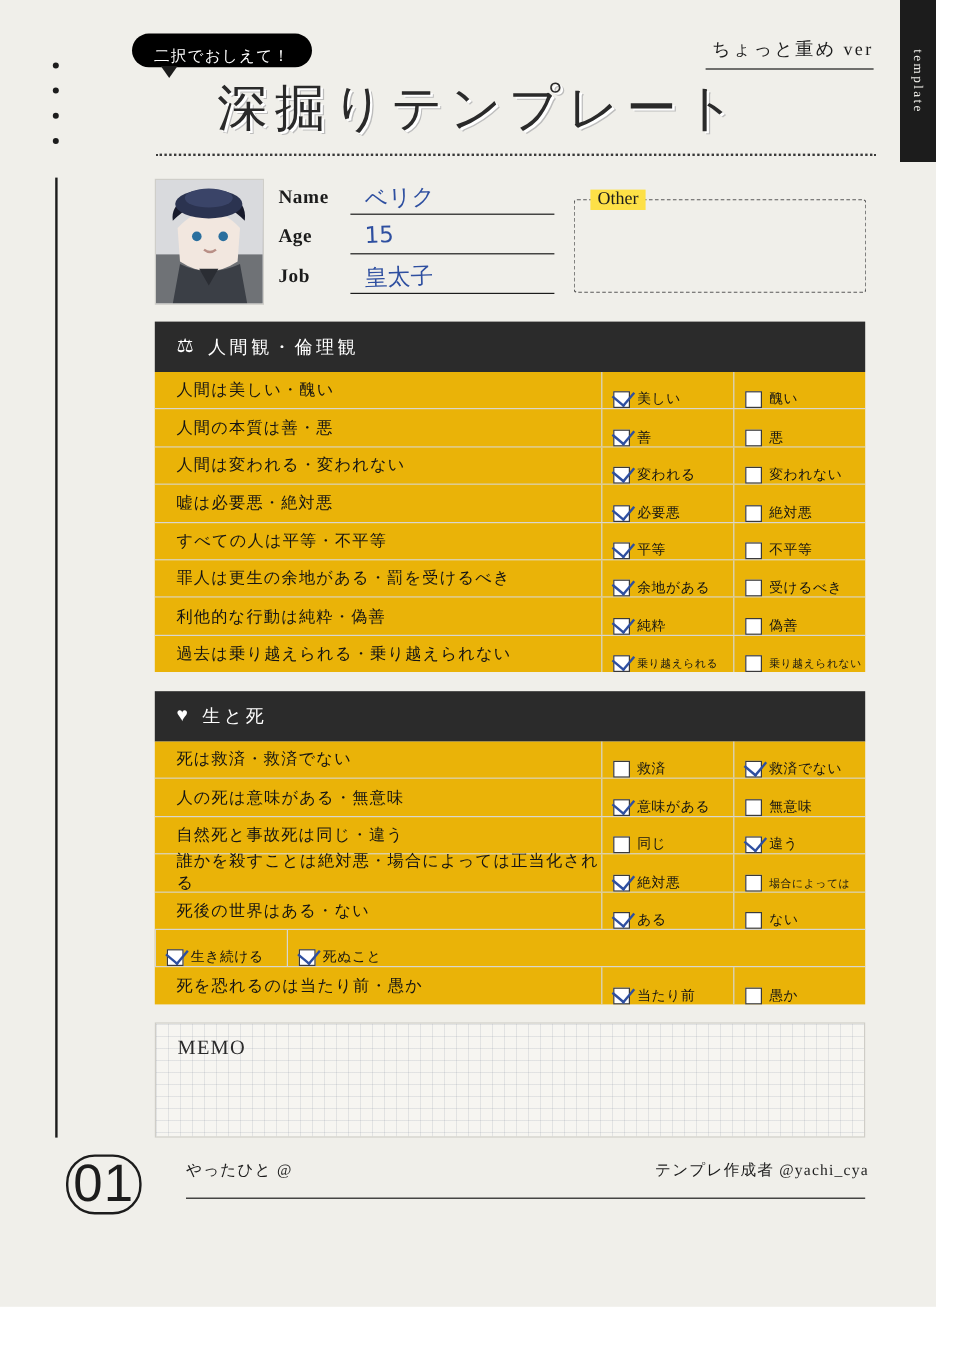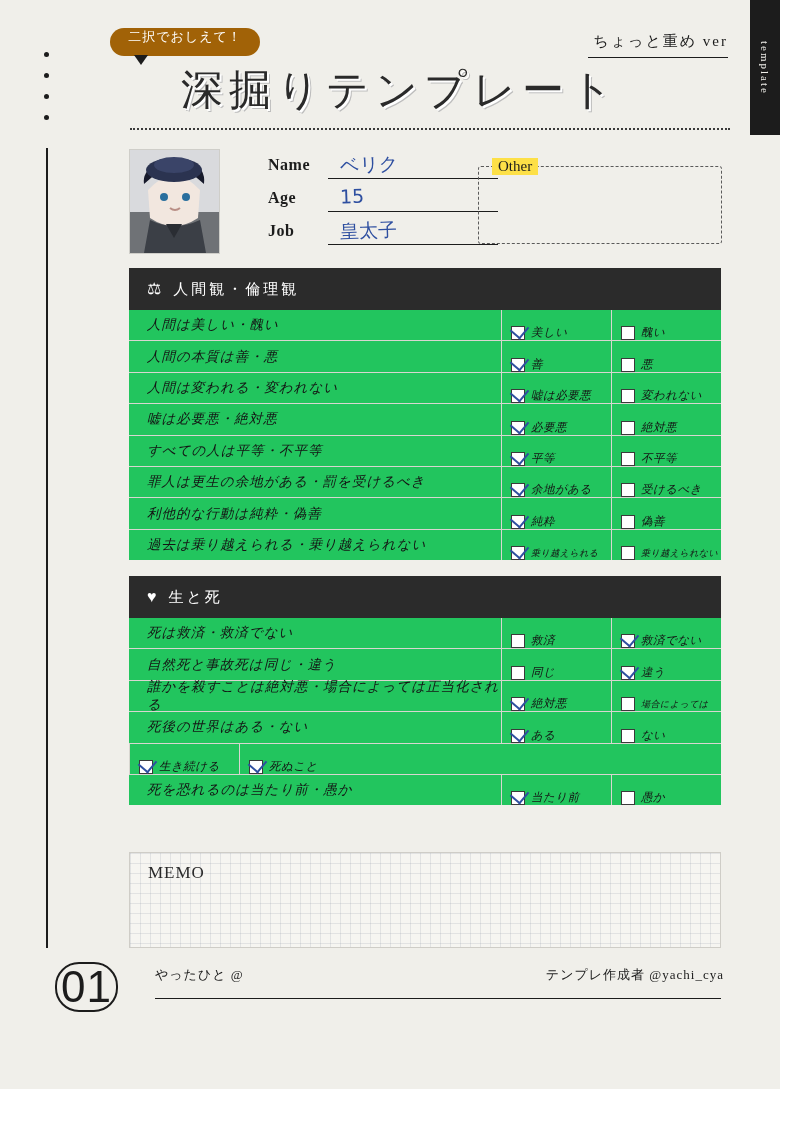--- a/index.html
+++ b/index.html
@@ -34,22 +34,22 @@
   .left-dots{
     position:absolute;left:44px;top:52px;display:flex;flex-direction:column;gap:16px;
   }
   .left-dots i{display:block;width:5px;height:5px;border-radius:50%;background:#1c1c1c;}
   .left-rule{
     position:absolute;left:46px;top:148px;width:2px;height:800px;background:#1c1c1c;
   }
   
   .bubble{
     position:absolute;left:110px;top:28px;width:150px;height:28px;
-    background:#a16207;border-radius:14px;
-    display:flex;align-items:flex-start;justify-content:center;
+    background:#000000;border-radius:14px;
+    display:flex;align-items:flex-end;justify-content:center;
   }
   .bubble span{color:#fff;font-size:13px;letter-spacing:1px;}
   .bubble:after{
     content:"";position:absolute;left:24px;bottom:-9px;width:0;height:0;
     border-left:7px solid transparent;border-right:7px solid transparent;border-top:10px solid #1c1c1c;
   }
   
   .ver{
     position:absolute;right:72px;top:32px;text-align:right;
   }
@@ -69,21 +69,21 @@
     border-top:2px dotted #3a3a3a;
   }
   
   .avatar{
     position:absolute;left:129px;top:149px;width:89px;height:103px;
     background:linear-gradient(160deg,#e8e6e1 0%, #cfd2d6 45%, #8e8f92 100%);
     border:1px solid #cfcec9;
     overflow:hidden;
   }
   .avatar svg{position:absolute;left:0;top:0;}
-  .fields{position:absolute;left:232px;top:152px;width:230px;margin-left:36px;}
+  .fields{position:absolute;left:232px;top:152px;width:230px;}
   .frow{position:relative;height:33px;}
   .flabel{position:absolute;left:0;top:4px;font-size:16px;font-weight:bold;color:#1c1c1c;letter-spacing:.5px;}
   .fline{position:absolute;left:60px;right:0;top:26px;height:1px;background:#1c1c1c;}
   .fval{
     position:absolute;left:72px;top:0px;font-size:19px;color:#2e4fa0;
     font-family:"DejaVu Sans", sans-serif;transform:rotate(-2deg);
   }
   .other-box{
     position:absolute;left:478px;top:166px;width:242px;height:76px;
     border:1px dashed #5a5a5a;border-radius:3px;
@@ -93,23 +93,22 @@
     font-size:15px;font-weight:normal;color:#1c1c1c;
   }
   
   .section{position:absolute;left:129px;width:592px;}
   .sec-head{
     height:42px;background:#2b2b2b;color:#fff;display:flex;align-items:center;padding-left:18px;gap:12px;
   }
   .sec-head .sicon{font-size:16px;line-height:1;}
   .sec-head .stitle{font-size:15px;letter-spacing:3px;}
   .qrow{
-    display:flex;align-items:stretch;height:30.4px;background:#22c55e;
+    display:flex;align-items:stretch;height:30.4px;background:#eab308;
     border-bottom:1px solid #d8d6d0;
-    font-style:italic;
   }
   .qrow:last-child{border-bottom:none;}
   .qtext{
     flex:1;display:flex;align-items:center;padding-left:18px;font-size:13.5px;color:#141414;letter-spacing:1px;
   }
   .opt{
     width:100px;border-left:1px solid #d8d6d0;display:flex;align-items:flex-end;gap:6px;padding-left:9px;
   }
   .cb{
     position:relative;width:12px;height:12px;border:1px solid #3a3a3a;background:#fff;flex:0 0 auto;
@@ -244,21 +243,21 @@
           </div>
           <div class="opt">
             <span class="cb"></span>
             <span class="olab">悪</span>
           </div>
         </div>
         <div class="qrow">
           <div class="qtext">人間は変われる・変われない</div>
           <div class="opt">
             <span class="cb on"></span>
-            <span class="olab">嘘は必要悪</span>
+            <span class="olab">変われる</span>
           </div>
           <div class="opt">
             <span class="cb"></span>
             <span class="olab">変われない</span>
           </div>
         </div>
         <div class="qrow">
           <div class="qtext">嘘は必要悪・絶対悪</div>
           <div class="opt">
             <span class="cb on"></span>
@@ -327,20 +326,31 @@
           <div class="opt">
             <span class="cb"></span>
             <span class="olab">救済</span>
           </div>
           <div class="opt">
             <span class="cb on"></span>
             <span class="olab">救済でない</span>
           </div>
         </div>
         <div class="qrow">
+          <div class="qtext">人の死は意味がある・無意味</div>
+          <div class="opt">
+            <span class="cb on"></span>
+            <span class="olab">意味がある</span>
+          </div>
+          <div class="opt">
+            <span class="cb"></span>
+            <span class="olab">無意味</span>
+          </div>
+        </div>
+        <div class="qrow">
           <div class="qtext">自然死と事故死は同じ・違う</div>
           <div class="opt">
             <span class="cb"></span>
             <span class="olab">同じ</span>
           </div>
           <div class="opt">
             <span class="cb on"></span>
             <span class="olab">違う</span>
           </div>
         </div>

